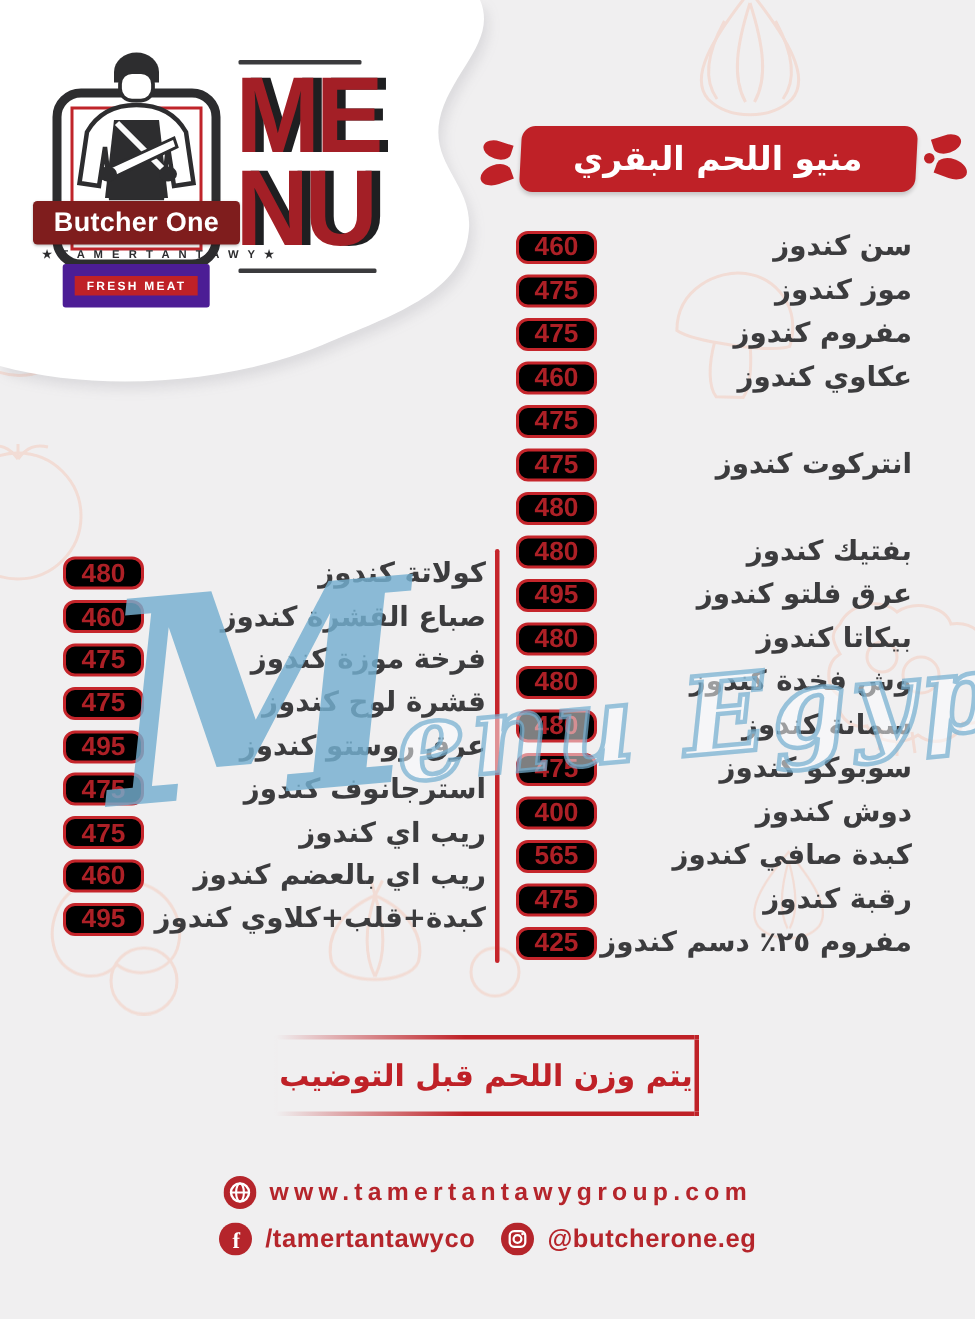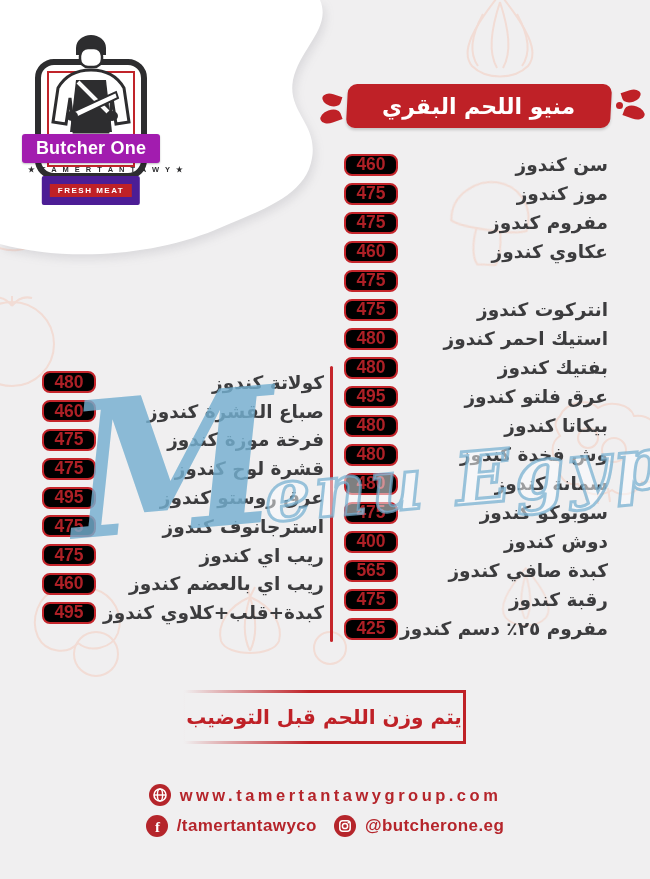--- a/index.html
+++ b/index.html
@@ -13,21 +13,21 @@
 
   
   svg.blob{position:absolute; left:0; top:0; z-index:1;
     filter:drop-shadow(3px 5px 4px rgba(100,100,110,0.14));}
 
   
   .logo{position:absolute; left:28px; top:34px; width:126px; height:166px; z-index:2;}
   .logo svg.badge{position:absolute; left:0; top:0;}
   .ribbon{
     position:absolute; left:-6px; top:100px; width:138px; height:29px;
-    background:#a21caf; border-radius:3px; display:flex; align-items:center; justify-content:center;
+    background:#7f1d1d; border-radius:3px; display:flex; align-items:center; justify-content:center;
     box-shadow:0 1px 2px rgba(0,0,0,.25);
   }
   .ribbon span{color:#fff; font-size:18px; font-weight:600; letter-spacing:.2px;}
   .logo-subtitle{
     position:absolute; left:0; top:131px; width:126px; text-align:center;
     font-size:7.5px; font-weight:bold; color:#2d2d2f; letter-spacing:2px; white-space:nowrap;
   }
   .tagline{
     position:absolute; left:50%; transform:translateX(-50%); top:142px;
     background:#bf2127; border:8px solid #4c1d95; border-radius:2px;
@@ -183,20 +183,26 @@
       <ellipse cx="44" cy="82" rx="6" ry="5" fill="#2d2d2f"></ellipse>
       <ellipse cx="84" cy="82" rx="6" ry="5" fill="#2d2d2f"></ellipse>
     </svg>
     <div class="ribbon">
       <span>Butcher One</span>
     </div>
     <div class="logo-subtitle">★ T A M E R   T A N T A W Y ★</div>
     <div class="tagline">FRESH MEAT</div>
   </div>
 
+  <div class="menu-word">
+    <div class="rule top"></div>
+    <div class="word">ME</div>
+    <div class="word">NU</div>
+    <div class="rule bottom"></div>
+  </div>
 
   <div class="banner">
     <span>منيو اللحم البقري</span>
   </div>
   <div class="flourish left">
     <div class="drop d1"></div>
       <div class="drop d2"></div>
   </div>
   <div class="flourish right">
     <div class="drop d1"></div>
@@ -223,21 +229,20 @@
       </div>
       <div class="menu-row">
         <div class="price-badge">475</div>
       </div>
       <div class="menu-row">
         <div class="price-badge">475</div>
         <div class="item-name" dir="rtl">انتركوت كندوز</div>
       </div>
       <div class="menu-row">
         <div class="price-badge">480</div>
-        <div class="item-name" dir="rtl">استيك احمر كندوز</div>
       </div>
       <div class="menu-row">
         <div class="price-badge">480</div>
         <div class="item-name" dir="rtl">بفتيك كندوز</div>
       </div>
       <div class="menu-row">
         <div class="price-badge">495</div>
         <div class="item-name" dir="rtl">عرق فلتو كندوز</div>
       </div>
       <div class="menu-row">

